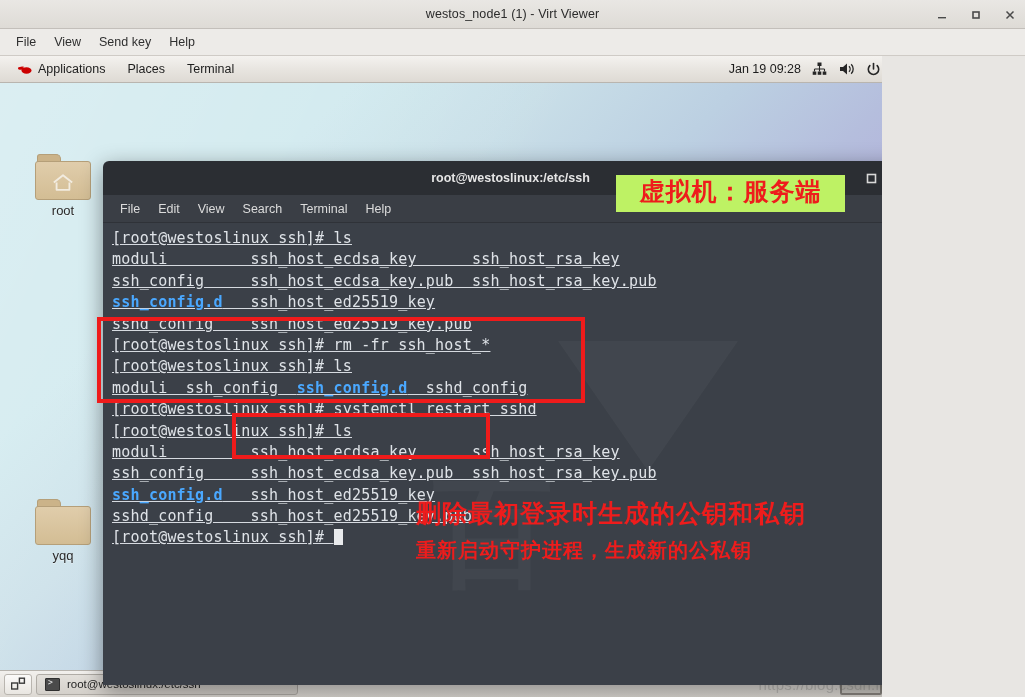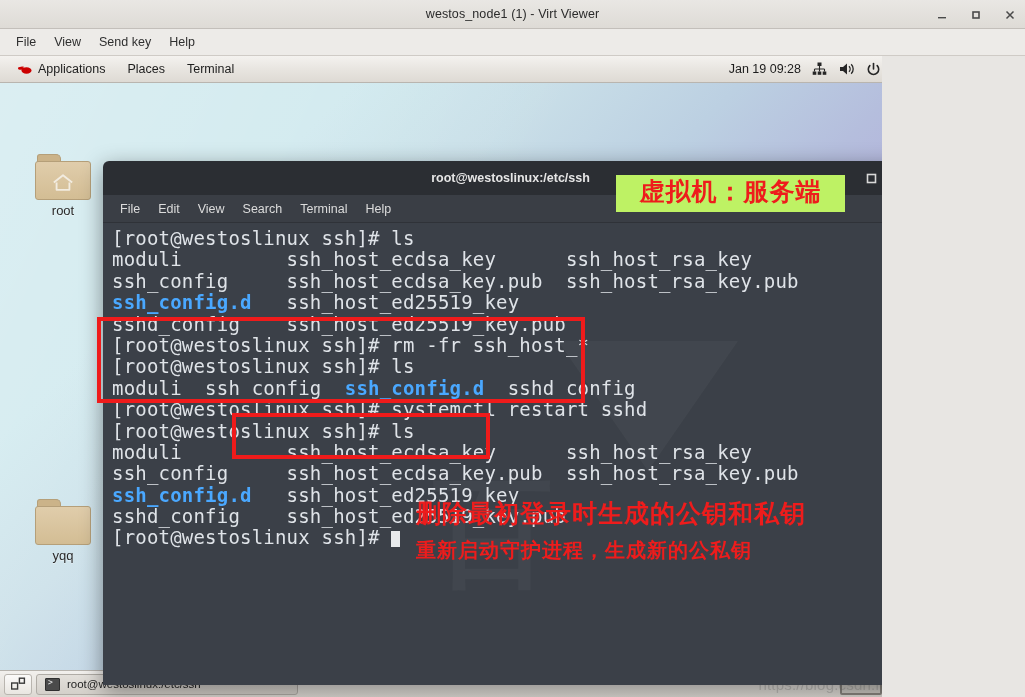--- a/index.html
+++ b/index.html
@@ -173,23 +173,24 @@
     background: #343840;
   }
   .term-scroll-thumb {
     position: absolute; left: 3px; top: 280px; width: 8px; height: 226px;
     background: #a8a8a4; border-radius: 1px;
   }
 
   
   .term-text {
     position: absolute; left: 9px; top: 5px;
-    font-size: 19px; line-height: 21.4px;
+    font-size: 15px; line-height: 21.4px;
     color: #d6dae0; white-space: pre;
     letter-spacing: .2px;
+    text-decoration: underline;
   }
   .term-line { height: 21.4px; }
   .cdir { color: #4aa8ff; font-weight: 700; }
   .cnorm { color: #dfe3e8; }
   .cursor-blk {
     display: inline-block; width: 9px; height: 16px;
     background: #e8eaec; vertical-align: -3px;
   }
 
   

